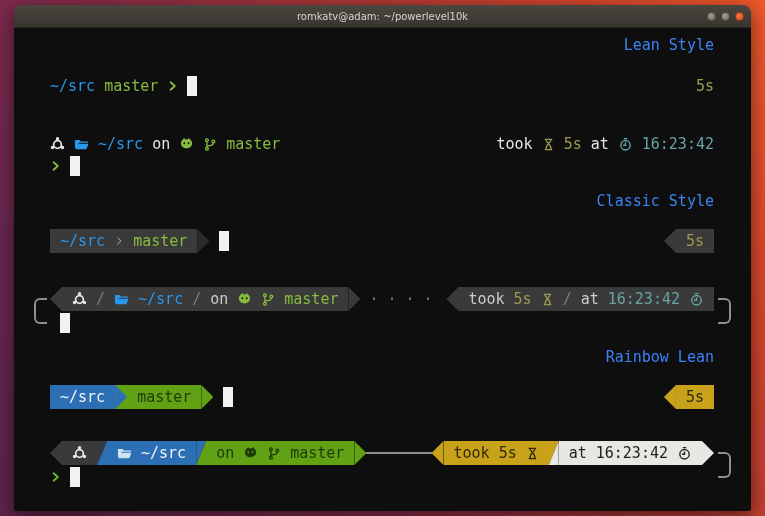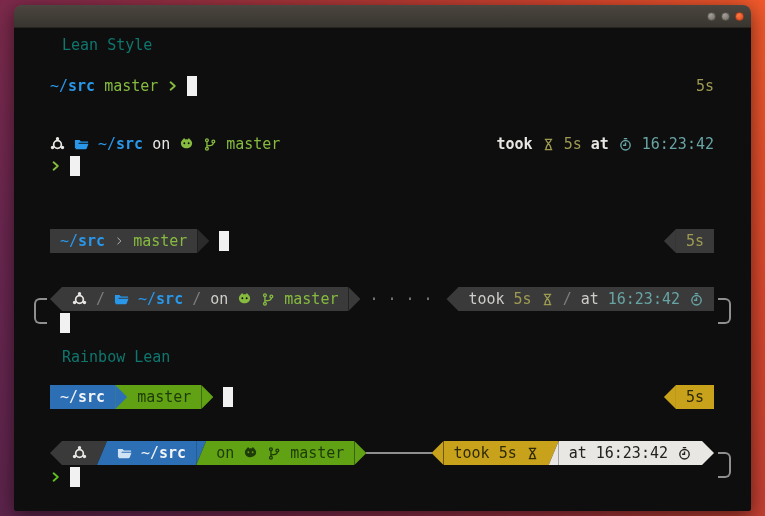--- a/index.html
+++ b/index.html
@@ -9,25 +9,25 @@
   .window{position:absolute;left:14px;top:5px;width:737px;height:506px;border-radius:8px 8px 2px 2px;
     overflow:hidden;box-shadow:0 5px 20px rgba(0,0,0,.55)}
   .titlebar{height:22px;background:linear-gradient(#4b463f,#38342f);display:flex;align-items:center;
     justify-content:center;position:relative;border-bottom:1px solid #27241f}
   .title{font:10px "DejaVu Sans",sans-serif;color:#d9d5ce}
   .buttons{position:absolute;right:7px;top:0;bottom:0;display:flex;align-items:center;gap:5px}
   .btn{width:9px;height:9px;border-radius:50%;box-sizing:border-box}
   .btn.g{background:radial-gradient(circle at 35% 30%,#a39e96,#6f6b64);border:1px solid #55524c}
   .btn.close{background:radial-gradient(circle at 35% 30%,#ff7a44,#d9481f);border:1px solid #a93c1a}
   .term{position:absolute;left:0;top:23px;right:0;bottom:0;background:#0e0e0e;font-size:15px;color:#e9e7e4;line-height:1}
-  .heading{position:absolute;left:48px;right:37px;height:20px;text-align:left;color:#0f766e}
+  .heading{position:absolute;left:36px;right:37px;height:20px;text-align:right;color:#3b82f6}
   .row{position:absolute;left:36px;right:37px;height:24px;display:flex;align-items:center;gap:9px}
   .row.bar{gap:0}
   .nogap{display:inline-flex;align-items:center}
-  .bold{font-weight:bold}
+  .bold{font-weight:normal}
   .blue{color:#2997ea}.green{color:#86bb3f}.brightgreen{color:#5fbe21}.olive{color:#9d9b52}
   .teal{color:#68a4a4}.white{color:#e9e7e4}.dim{color:#cfcdca}
   .spacer{flex:1}
   .cursor{width:10px;height:20px;background:#f1f1f1;flex:none}
   .icon{display:inline-flex;align-items:center;flex:none}
   .ic{display:block}
   .pseg{height:100%;display:inline-flex;align-items:center;gap:9px;padding:0 10px;background:#3a3a3a;flex:none}
   .arrow-r{width:12px;height:100%;clip-path:polygon(0 0,100% 50%,0 100%);background:#3a3a3a;flex:none}
   .arrow-l{width:12px;height:100%;clip-path:polygon(100% 0,0 50%,100% 100%);background:#3a3a3a;flex:none}
   .slash{color:#7d7d7d}
@@ -87,20 +87,21 @@
     <symbol id="i-chevron-thin" viewBox="0 0 16 16">
       <path d="M5.6 2.8 11 8l-5.4 5.2" stroke="currentColor" stroke-width="1.3" fill="none"></path>
     </symbol>
   </defs>
 </svg>
 
 <div class="desktop">
   <div class="window">
 
     <div class="titlebar">
+      <span class="title">romkatv@adam: ~/powerlevel10k</span>
       <span class="buttons">
         <span class="btn g"></span>
         <span class="btn g"></span>
         <span class="btn close"></span>
       </span>
     </div>
 
     <div class="term">
 
       <div class="heading" style="top:10px">Lean Style</div>
@@ -167,20 +168,21 @@
 
       <div class="row" style="top:127px;height:22px">
         <span class="icon green">
             <svg class="ic" width="11" height="16">
               <use href="#i-chevron"></use>
             </svg>
           </span>
         <span class="cursor"></span>
       </div>
 
+      <div class="heading" style="top:166px">Classic Style</div>
 
       <div class="row bar" style="top:201px">
         <span class="pseg">
           <span class="nogap">
               <span class="blue">~/</span>
               <span class="blue bold">src</span>
             </span>
           <span class="icon dim">
               <svg class="ic" width="10" height="14">
                 <use href="#i-chevron-thin"></use>

